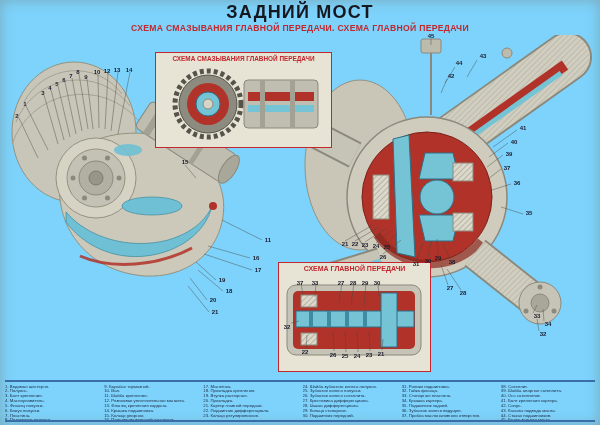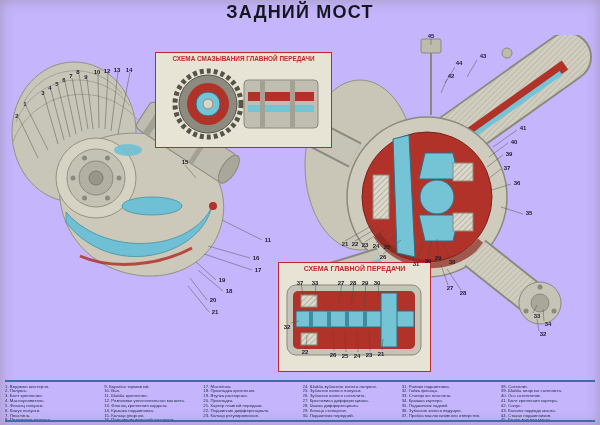--- a/index.html
+++ b/index.html
@@ -1,17 +1,17 @@
 <!DOCTYPE html>
 <html><head>
 <meta charset="utf-8">
 <style>
   html,body{margin:0;padding:0;}
   body{background:#6f6f6f;}
-  .poster{position:relative;width:600px;height:425px;background:#c4b5fd;overflow:hidden;
+  .poster{position:relative;width:600px;height:425px;background:#7dd3fc;overflow:hidden;
           font-family:"Liberation Sans",sans-serif;box-shadow:inset 0 0 14px rgba(110,100,80,.38);}
   .page-title{position:absolute;top:2px;left:0;width:100%;text-align:center;
               font-size:18px;font-weight:700;letter-spacing:1.2px;color:#16161f;}
   .page-subtitle{position:absolute;top:23px;left:0;width:100%;text-align:center;
                  font-size:8.6px;font-weight:700;color:#c1272d;letter-spacing:.3px;}
   .drawing{position:absolute;z-index:1;}
   .drawing.left{left:0;top:50px;}
   .drawing.right{left:285px;top:35px;}
   .inset{position:absolute;z-index:2;border:1.6px solid #c1272d;background:#e8e4d5;box-sizing:border-box;overflow:hidden;}
   .inset-lubrication{left:155px;top:52px;width:177px;height:96px;}
@@ -26,20 +26,21 @@
   .legend-col{flex:1 1 0;overflow:hidden;}
   .legend-item{font-size:4.3px;line-height:1.13;color:#1e2a44;}
   .bottom-rule{position:absolute;left:5px;right:5px;top:420px;height:2px;background:#3a6ea8;z-index:2;}
 </style>
 </head>
 <body>
 
 <div class="poster">
 
   <div class="page-title">ЗАДНИЙ МОСТ</div>
+  <div class="page-subtitle">СХЕМА СМАЗЫВАНИЯ ГЛАВНОЙ ПЕРЕДАЧИ. СХЕМА ГЛАВНОЙ ПЕРЕДАЧИ</div>
 
   <svg class="drawing left" width="285" height="330" viewBox="0 0 285 330">
 
     <g>
       <ellipse cx="74" cy="82" rx="62" ry="70" fill="#c8c6b8" stroke="#94927f"></ellipse>
       <path d="M 24 52 A 58 58 0 0 1 122 44" fill="none" stroke="#a5a395"></path>
       <path d="M 16 72 A 66 66 0 0 1 130 56" fill="none" stroke="#a5a395"></path>
       <path d="M 12 94 A 74 74 0 0 1 138 70" fill="none" stroke="#a5a395"></path>
     </g>
 

